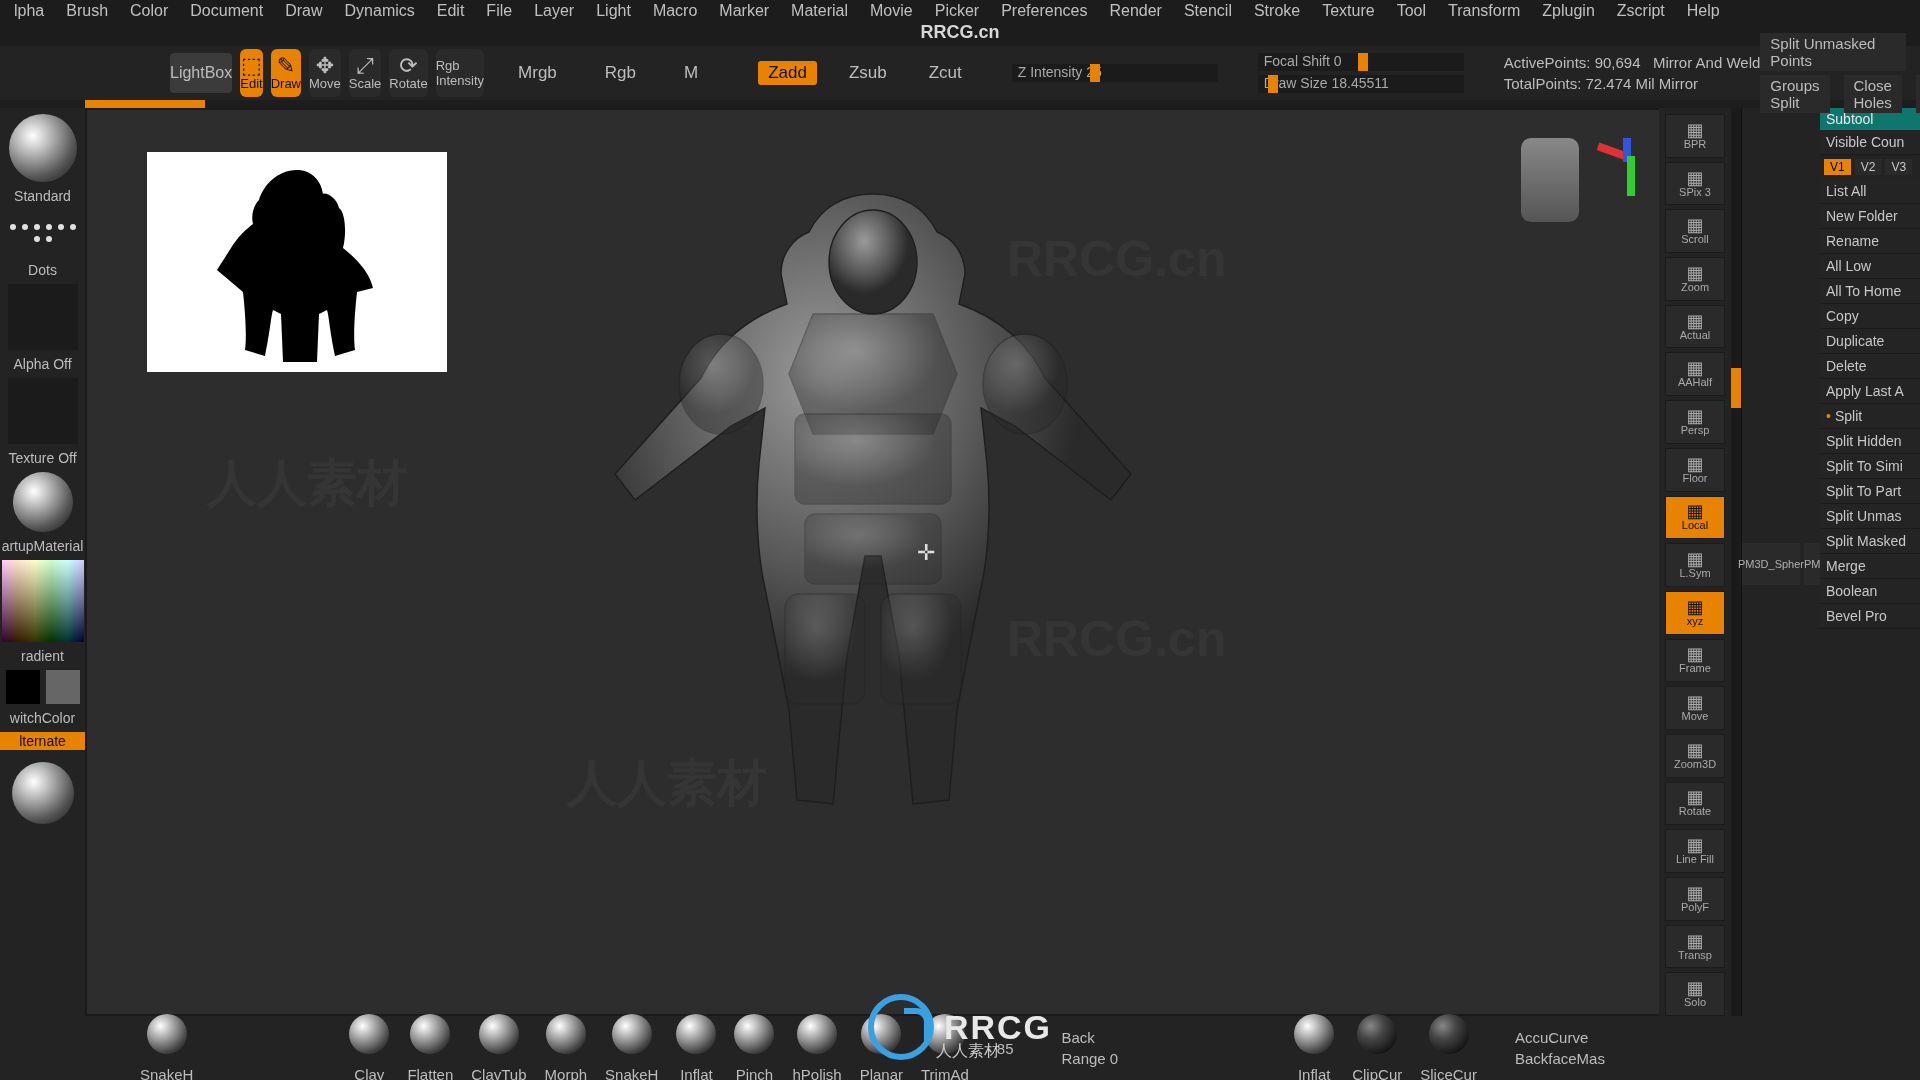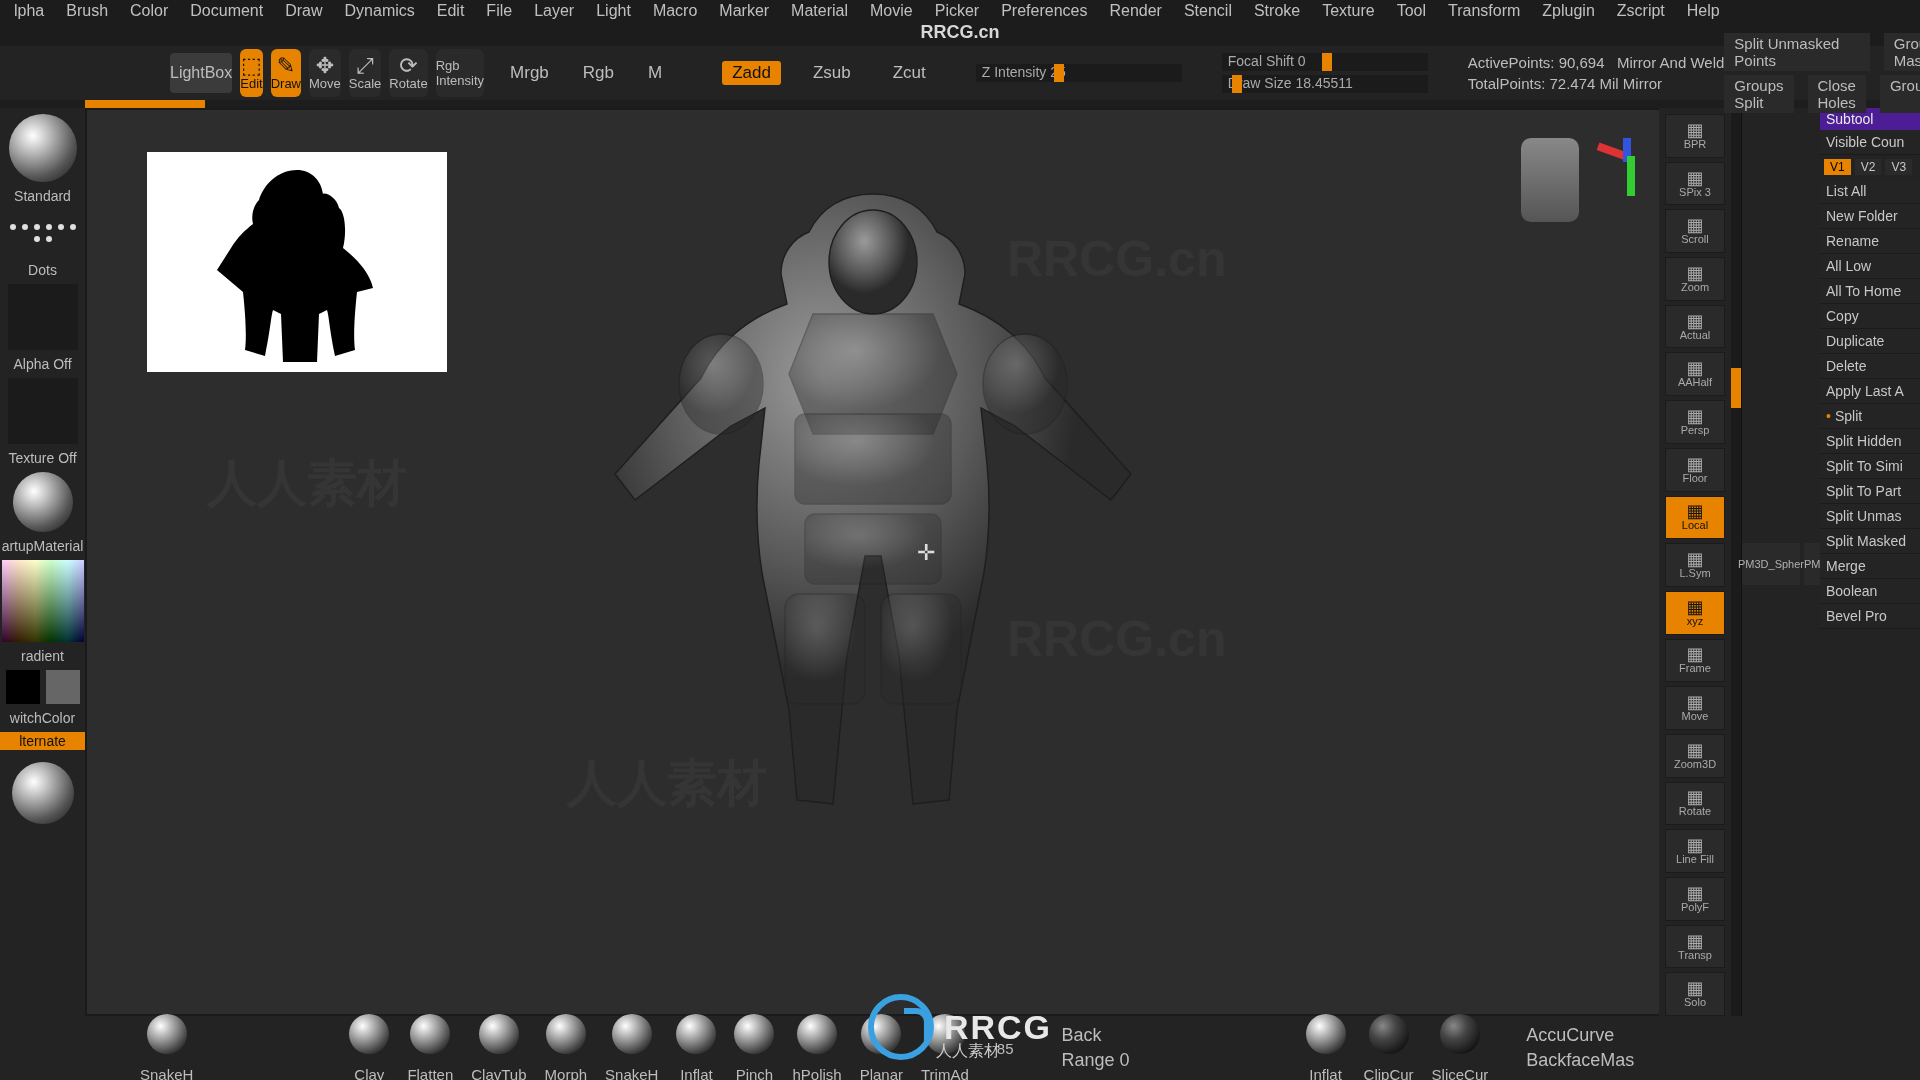--- a/index.html
+++ b/index.html
@@ -4,21 +4,21 @@
 <style>
 html,body{margin:0;padding:0;width:1920px;height:1080px;background:#2e2e2e;color:#b0b0b0;font-family:Arial,Helvetica,sans-serif;font-size:14px;overflow:hidden}
 .menubar{height:18px;background:#1c1c1c;display:flex;gap:22px;padding-left:14px;padding-top:2px;color:#c0c0c0;font-size:16px}
 .menubar span{cursor:pointer}
 .titlebar{height:24px;background:#1c1c1c;text-align:center;color:#d8d8d8;font-size:18px;font-weight:600;padding-top:2px}
 .toolbar{height:54px;background:#232323;display:flex;align-items:center;color:#bdbdbd;font-size:16px;position:relative}
 .lightbox-btn{margin-left:170px;width:92px;height:40px;background:#3b3b3b;border-radius:4px;display:flex;align-items:center;justify-content:center}
 .sq{width:48px;height:48px;border-radius:6px;display:flex;flex-direction:column;align-items:center;justify-content:center;font-size:13px;margin-left:8px;background:#2a2a2a}
 .sq.orange{background:#e88300;color:#111}
 .sq .glyph{font-size:22px;line-height:20px}
-.seg{display:flex;gap:34px;margin-left:26px;font-size:17px}
+.seg{display:flex;gap:48px;margin-left:34px;font-size:17px}
 .zgroup{display:flex;gap:22px;margin-left:60px;font-size:17px}
 .zgroup .active{background:#e88300;color:#111;padding:2px 10px;border-radius:3px}
 .zgroup span{padding:2px 10px}
 .sliders{display:flex;flex-direction:column;margin-left:40px;gap:4px}
 .slider{width:200px;height:18px;background:#1b1b1b;position:relative;font-size:14px;padding-left:6px;color:#aaa}
 .slider .nub{position:absolute;top:0;width:10px;height:18px;background:#e88300}
 .meta{margin-left:40px;display:flex;flex-direction:column;font-size:15px;gap:4px}
 .meta-row{white-space:nowrap}
 .topright{margin-left:auto;margin-right:20px;display:flex;flex-direction:column;gap:4px;font-size:15px}
 .topright-row{display:flex;gap:14px}
@@ -53,32 +53,32 @@
 .navcol{width:72px;background:#232323;display:flex;flex-direction:column;align-items:center;gap:4px;padding-top:6px}
 .navbtn{width:58px;height:42px;background:#2a2a2a;display:flex;flex-direction:column;align-items:center;justify-content:center;font-size:11px;color:#aaa;border:1px solid #1b1b1b}
 .navbtn.orange{background:#e88300;color:#111}
 .navbtn .ic{font-size:18px;line-height:16px}
 .rightcol{width:78px;background:#232323;display:flex;align-items:center;gap:4px;padding-top:4px;font-size:12px;border-left:1px solid #111}
 .chip{width:58px;height:42px;background:#2a2a2a;display:flex;align-items:center;justify-content:center;font-size:11px}
 .chip.mini{height:26px}
 .scrub{width:10px;background:#1b1b1b}
 .scrub .nub2{width:10px;height:40px;background:#e88300;margin-top:260px}
 .panel{width:100px;background:#232323;display:flex;flex-direction:column;font-size:14px;color:#c8c8c8}
-.panel .hdr{background:#4c1d95;padding:3px 6px;color:#e8e8e8}
+.panel .hdr{background:#0f766e;padding:3px 6px;color:#e8e8e8}
 .panel .row{padding:4px 6px;background:#242424;border-bottom:1px solid #1b1b1b;white-space:nowrap;overflow:hidden}
 .panel .row.accent::before{content:"•";color:#e88300;margin-right:4px}
 .panel .tabs{display:flex;gap:4px;padding:4px}
 .panel .tabs span{padding:1px 6px;background:#2a2a2a;font-size:12px}
 .panel .tabs span.on{background:#e88300;color:#000000}
 .bottom{position:absolute;left:0;right:0;bottom:0;height:64px;background:#232323;display:flex;align-items:center;gap:18px;padding-left:140px;color:#bdbdbd;font-size:15px}
 .brush{display:flex;flex-direction:column;align-items:center;gap:12px}
 .brush .ball{width:40px;height:40px;border-radius:50%;background:radial-gradient(circle at 34% 30%,#fff 0%,#bbb 25%,#444 70%,#000 100%)}
 .brush .ball.dark{background:radial-gradient(circle at 34% 30%,#888 0%,#444 35%,#111 80%)}
 .botgap{width:120px}
-.botlabels{display:flex;flex-direction:column;gap:4px;font-size:18px;margin-left:30px}
+.botlabels{display:flex;flex-direction:column;gap:4px;font-size:15px;margin-left:30px}
 .botlabels div{display:flex;gap:30px}
 .logo{position:absolute;left:50%;bottom:20px;transform:translateX(-50%);display:flex;align-items:center;gap:10px;z-index:50}
 .logo .circ{width:54px;height:54px;border:6px solid #3aa0e0;border-radius:50%;position:relative}
 .logo .circ::after{content:"";position:absolute;width:20px;height:28px;border:6px solid #3aa0e0;border-left:none;border-bottom:none;border-radius:0 14px 0 0;right:-2px;top:8px}
 .logo .txt{font-size:34px;font-weight:700;color:#e8e8e8;letter-spacing:2px}
 .logo .sub{position:absolute;bottom:-2px;left:68px;font-size:16px;color:#ccc}
 .coords{position:absolute;left:4px;top:46px;font-size:14px;color:#aaa}
 </style>
 </head>
 <body>

